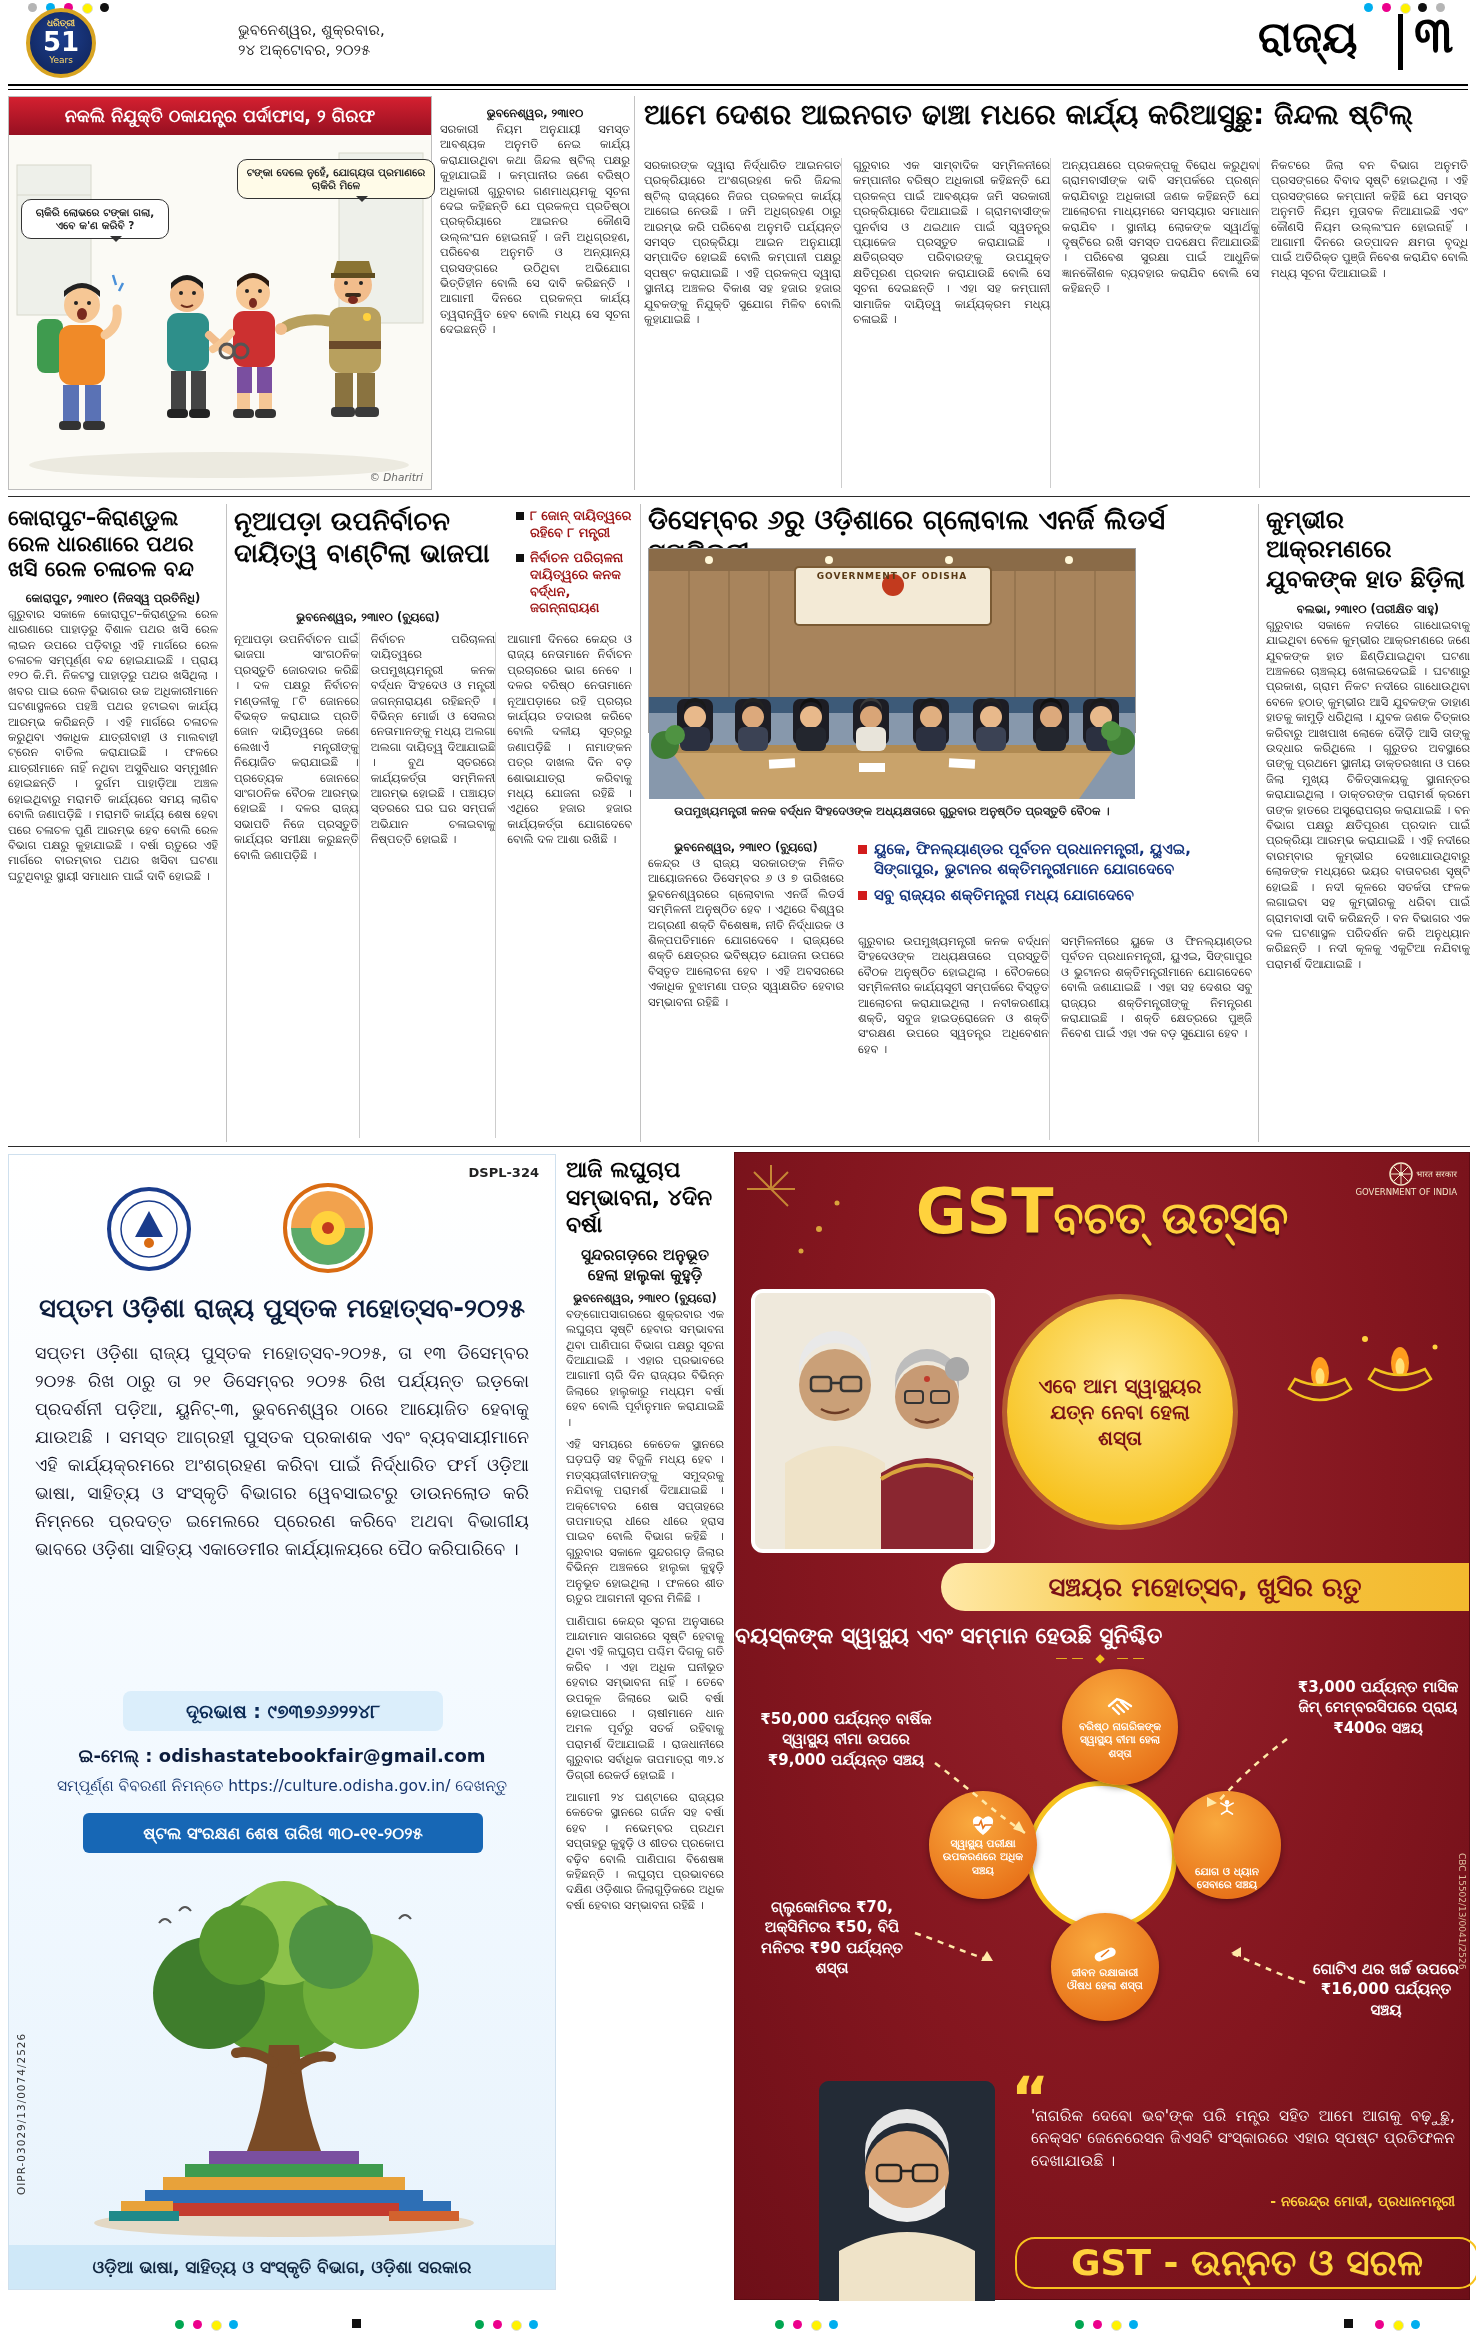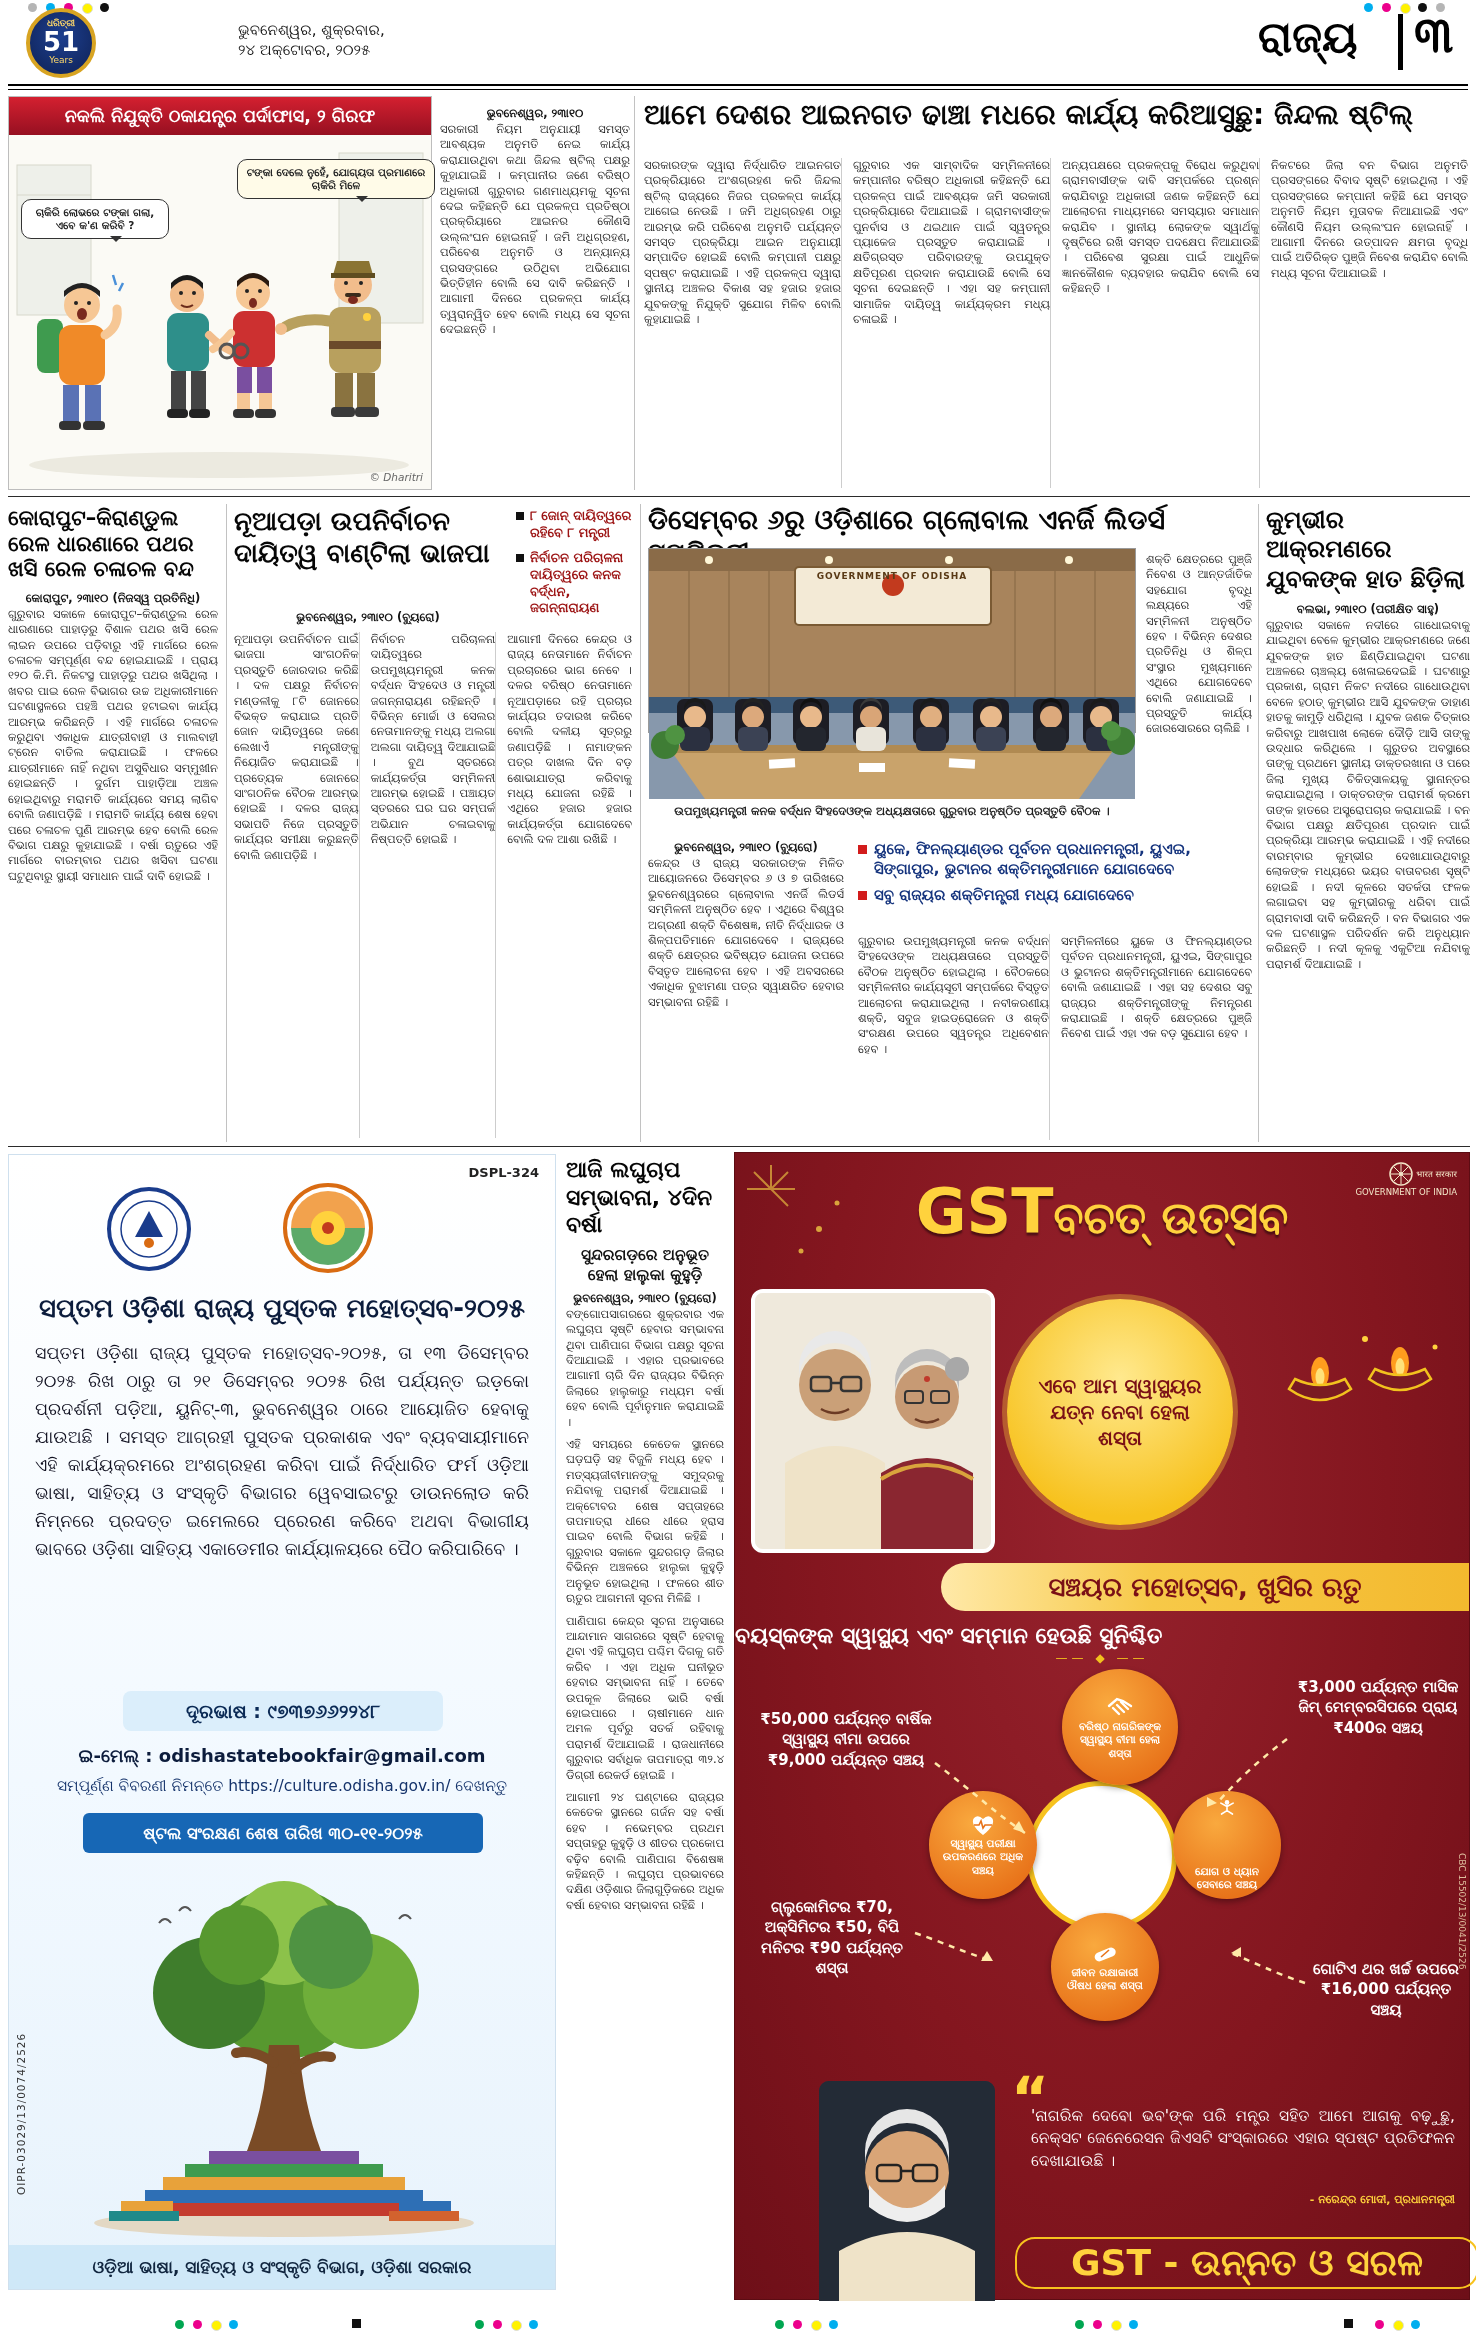--- a/index.html
+++ b/index.html
@@ -83,21 +83,21 @@
       border:5px solid #f7c21e;box-sizing:border-box;}
   .ocircle{position:absolute;border-radius:50%;background:radial-gradient(circle at 40% 30%,#f9a93e,#e8731a 75%);
       display:flex;flex-direction:column;align-items:center;justify-content:center;text-align:center;
       color:#fff;font-weight:bold;font-size:10.5px;line-height:1.25;padding:8px;box-sizing:border-box;
       box-shadow:0 3px 6px rgba(0,0,0,.35);}
   .callout{position:absolute;color:#fff;font-weight:bold;font-size:15px;line-height:1.35;text-align:center;}
   .modi{position:absolute;left:84px;top:928px;width:176px;height:220px;border-radius:10px 10px 0 0;overflow:hidden;
       background:linear-gradient(180deg,#2a3240,#1d232d);}
   .quote{position:absolute;left:296px;top:952px;width:424px;font-size:15.5px;line-height:1.45;color:#fff;text-align:justify;}
   .bigq{position:absolute;left:276px;top:912px;font-size:58px;color:#ffd23d;font-weight:bold;}
-  .attrib{position:absolute;left:296px;top:1040px;width:424px;text-align:right;color:#ffd23d;font-weight:bold;font-size:11px;}
+  .attrib{position:absolute;left:296px;top:1040px;width:424px;text-align:right;color:#ffd23d;font-weight:bold;font-size:14px;}
   .gst-foot{position:absolute;left:280px;top:1084px;width:464px;height:52px;border:2.5px solid #f7c21e;border-radius:20px;
       display:flex;align-items:center;justify-content:center;color:#ffd23d;font-weight:bold;font-size:36px;box-sizing:border-box;}
   .cbc{position:absolute;right:2px;top:700px;height:300px;writing-mode:vertical-rl;font-size:9px;color:#f0dcb4;opacity:.85;}
   
   .ebullet{font-size:15px;font-weight:bold;color:#14337d;line-height:1.3;margin-bottom:7px;padding-left:16px;position:relative;}
   .ebullet:before{content:"";position:absolute;left:0;top:5px;width:9px;height:9px;background:#d21c1c;}
   .bbullet{font-size:13px;font-weight:bold;color:#9c1313;line-height:1.3;margin-bottom:8px;padding-left:14px;position:relative;}
   .bbullet:before{content:"";position:absolute;left:0;top:4px;width:8px;height:8px;background:#111;}
   .caption{font-size:11.5px;font-weight:bold;text-align:center;color:#222;line-height:1.3;}
 </style>
@@ -342,23 +342,20 @@
               <path d="M-11,164 a11,11 0 0,1 22,0 l0,-4 a11,11 0 0,0 -22,0 z" fill="#1a1a1a"></path>
               <rect x="-15" y="178" width="30" height="24" rx="6" fill="#2b3040"></rect>
             </g>
         </g>
         <circle cx="16" cy="196" r="14" fill="#3f7d35"></circle>
           <circle cx="26" cy="186" r="10" fill="#4f9342"></circle>
         <circle cx="472" cy="192" r="14" fill="#3f7d35"></circle>
           <circle cx="462" cy="182" r="10" fill="#4f9342"></circle>
       </svg>
       <div class="abs" style="left:0;top:22px;width:100%;text-align:center;font-size:9px;letter-spacing:1px;color:#5a3a16;font-weight:bold;">GOVERNMENT OF ODISHA</div>
-    </div>
-    <div class="abs" style="left:498px;top:48px;width:106px;height:248px;">
-      <div class="bodytext" style="height:248px;">ଶକ୍ତି କ୍ଷେତ୍ରରେ ପୁଞ୍ଜି ନିବେଶ ଓ ଆନ୍ତର୍ଜାତିକ ସହଯୋଗ ବୃଦ୍ଧି ଲକ୍ଷ୍ୟରେ ଏହି ସମ୍ମିଳନୀ ଅନୁଷ୍ଠିତ ହେବ । ବିଭିନ୍ନ ଦେଶର ପ୍ରତିନିଧି ଓ ଶିଳ୍ପ ସଂସ୍ଥାର ମୁଖ୍ୟମାନେ ଏଥିରେ ଯୋଗଦେବେ ବୋଲି ଜଣାଯାଇଛି । ପ୍ରସ୍ତୁତି କାର୍ଯ୍ୟ ଜୋରସୋରରେ ଚାଲିଛି ।</div>
     </div>
     <div class="caption abs" style="left:0;top:300px;width:488px;">ଉପମୁଖ୍ୟମନ୍ତ୍ରୀ କନକ ବର୍ଦ୍ଧନ ସିଂହଦେଓଙ୍କ ଅଧ୍ୟକ୍ଷତାରେ ଗୁରୁବାର ଅନୁଷ୍ଠିତ ପ୍ରସ୍ତୁତି ବୈଠକ ।</div>
     <div class="abs" style="left:0;top:336px;width:196px;height:300px;overflow:hidden;">
       <div class="dateline">ଭୁବନେଶ୍ୱର, ୨୩ା୧୦ (ବ୍ୟୁରୋ)</div>
       <div class="bodytext">କେନ୍ଦ୍ର ଓ ରାଜ୍ୟ ସରକାରଙ୍କ ମିଳିତ ଆୟୋଜନରେ ଡିସେମ୍ବର ୬ ଓ ୭ ତାରିଖରେ ଭୁବନେଶ୍ୱରରେ ଗ୍ଲୋବାଲ ଏନର୍ଜି ଲିଡର୍ସ ସମ୍ମିଳନୀ ଅନୁଷ୍ଠିତ ହେବ । ଏଥିରେ ବିଶ୍ୱର ଅଗ୍ରଣୀ ଶକ୍ତି ବିଶେଷଜ୍ଞ, ନୀତି ନିର୍ଦ୍ଧାରକ ଓ ଶିଳ୍ପପତିମାନେ ଯୋଗଦେବେ । ରାଜ୍ୟରେ ଶକ୍ତି କ୍ଷେତ୍ରର ଭବିଷ୍ୟତ ଯୋଜନା ଉପରେ ବିସ୍ତୃତ ଆଲୋଚନା ହେବ । ଏହି ଅବସରରେ ଏକାଧିକ ବୁଝାମଣା ପତ୍ର ସ୍ୱାକ୍ଷରିତ ହେବାର ସମ୍ଭାବନା ରହିଛି ।</div>
     </div>
     <div class="abs" style="left:210px;top:336px;width:394px;">
       <div class="ebullet">ୟୁକେ, ଫିନଲ୍ୟାଣ୍ଡର ପୂର୍ବତନ ପ୍ରଧାନମନ୍ତ୍ରୀ, ୟୁଏଇ, ସିଙ୍ଗାପୁର, ଭୁଟାନର ଶକ୍ତିମନ୍ତ୍ରୀମାନେ ଯୋଗଦେବେ</div>
       <div class="ebullet">ସବୁ ରାଜ୍ୟର ଶକ୍ତିମନ୍ତ୍ରୀ ମଧ୍ୟ ଯୋଗଦେବେ</div>
     </div>

